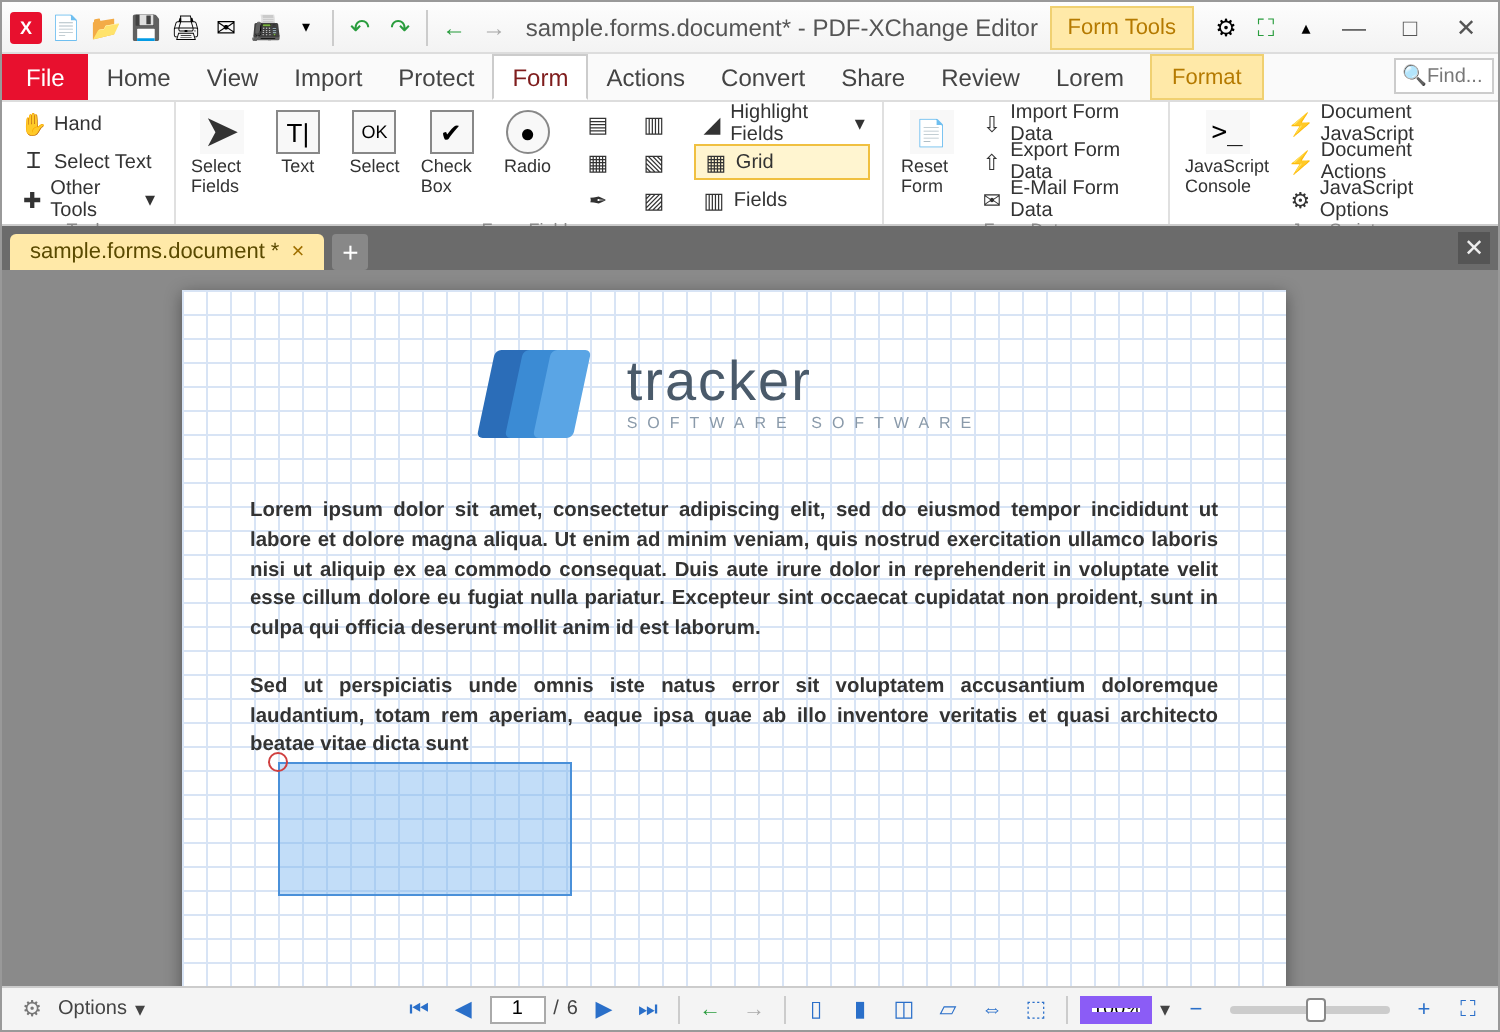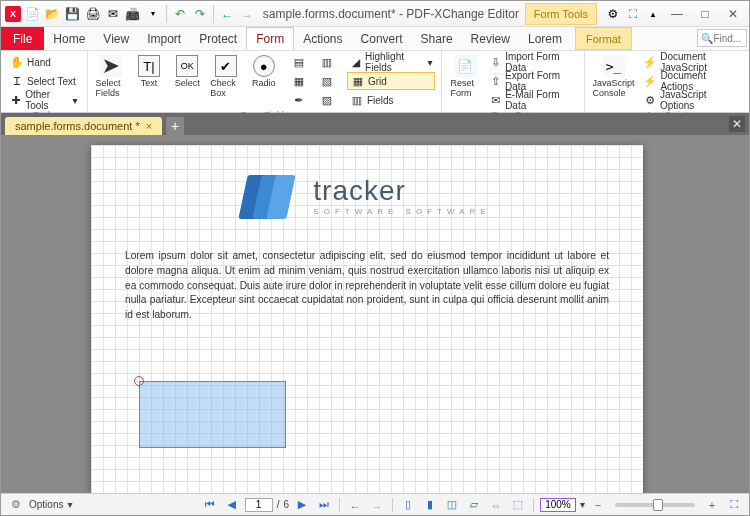--- a/index.html
+++ b/index.html
@@ -43,26 +43,26 @@
 .logo-mark span { position:absolute; width:20px; height:44px; background:#3b8bd4; border-radius:3px; transform:skewX(-12deg);}
 .logo-mark span:nth-child(1){left:0; background:#2b6db8;}
 .logo-mark span:nth-child(2){left:14px; background:#3b8bd4;}
 .logo-mark span:nth-child(3){left:28px; background:#5aa5e5;}
 .logo-text { color:#3b4a5a; }
 .logo-text .t1 { font-size:28px; font-weight:300; letter-spacing:1px; color:#4a5a6a;}
 .logo-text .t2 { font-size:8px; letter-spacing:5px; color:#8a9aaa;}
 .sel-rect { position:absolute; left:138px; top:246px; width:147px; height:67px; background:rgba(120,180,240,0.45); border:1px solid #4a90d9;}
 .sel-rect::before { content:""; position:absolute; left:-6px; top:-6px; width:8px; height:8px; border:1px solid #d04040; border-radius:50%;}
 .body-text { font-size:10.2px; color:#333; line-height:1.45; text-align:justify; }
-.body-text p { margin-top:14px; }
+.body-text p { margin-top:14px;font-weight:bold; }
 .status-bar { position:absolute; bottom:0; left:0; right:0; height:22px; background:#f4f4f4; border-top:1px solid #ccc; display:flex; align-items:center; padding:0 6px; font-size:10px; color:#444; gap:4px;}
 .sb-btn { width:18px; height:16px; border:1px solid transparent; display:flex; align-items:center; justify-content:center; cursor:pointer; color:#2a6fc9; font-size:11px;}
 .sb-sep { width:1px; height:14px; background:#ccc; margin:0 2px;}
 .page-input { width:28px; height:14px; border:1px solid #aaa; text-align:center; font-size:10px;}
-.zoom-input { width:36px; height:14px; border:1px solid #8b5cf6; text-align:center; font-size:10px;}
+.zoom-input { width:36px; height:14px; border:6px solid #8b5cf6; text-align:center; font-size:10px;}
 .slider { width:80px; height:4px; background:#ccc; border-radius:2px; position:relative; margin:0 4px; cursor:pointer;}
 .slider .thumb { position:absolute; left:38px; top:-4px; width:10px; height:12px; background:#fff; border:1px solid #888; border-radius:2px;}
 </style>
 </head>
 <body>
 
 <div class="titlebar">
   <span class="tb-icon" style="background:#e8102e;color:#fff;border-radius:2px;font-size:9px;font-weight:bold;">X</span>
   <span class="tb-icon">📄</span>
   <span class="tb-icon">📂</span>
@@ -250,20 +250,21 @@
           <span></span>
           <span></span>
         </div>
       <div class="logo-text">
         <div class="t1">tracker</div>
         <div class="t2">SOFTWARE SOFTWARE</div>
       </div>
     </div>
     <div class="body-text">
       <p>Lorem ipsum dolor sit amet, consectetur adipiscing elit, sed do eiusmod tempor incididunt ut labore et dolore magna aliqua. Ut enim ad minim veniam, quis nostrud exercitation ullamco laboris nisi ut aliquip ex ea commodo consequat. Duis aute irure dolor in reprehenderit in voluptate velit esse cillum dolore eu fugiat nulla pariatur. Excepteur sint occaecat cupidatat non proident, sunt in culpa qui officia deserunt mollit anim id est laborum.</p>
+      <p>Sed ut perspiciatis unde omnis iste natus error sit voluptatem accusantium doloremque laudantium, totam rem aperiam, eaque ipsa quae ab illo inventore veritatis et quasi architecto beatae vitae dicta sunt</p>
     </div>
   </div>
   <div class="sel-rect"></div>
 </div>
 
 <div class="status-bar">
   <span class="sb-btn" style="color:#777;">⚙</span>
   <span>Options</span> ▾
   <div style="flex:1"></div>
   <span class="sb-btn">⏮</span>

